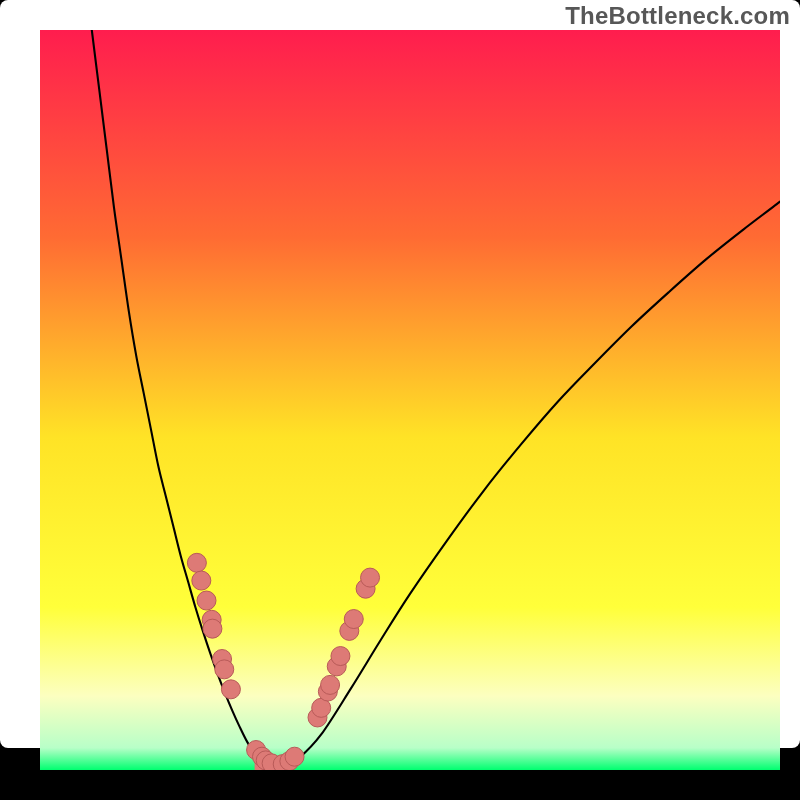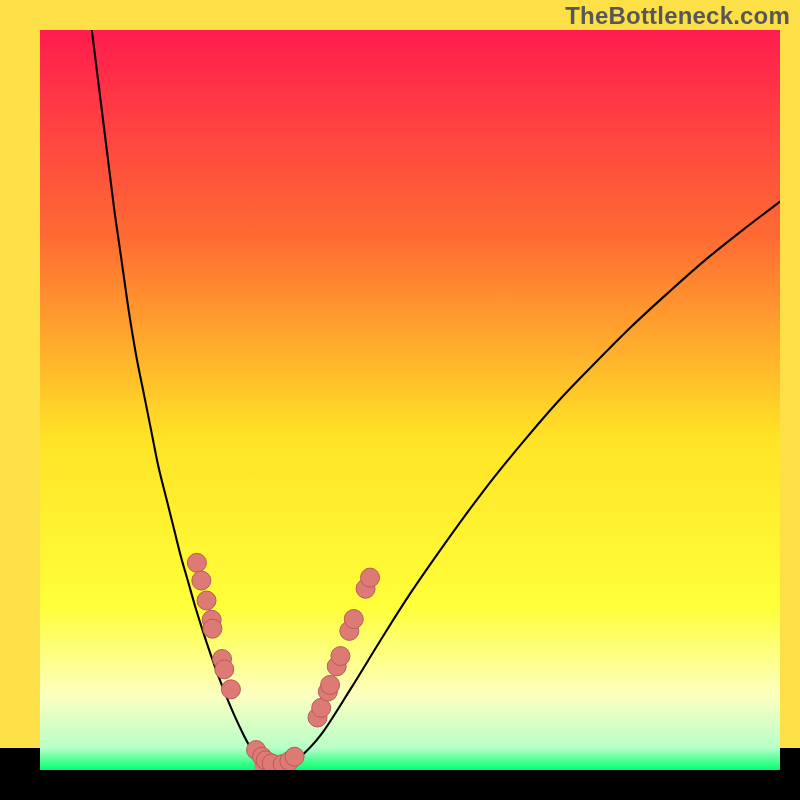--- a/index.html
+++ b/index.html
@@ -8,21 +8,22 @@
     width: 800px;
     height: 800px;
     overflow: hidden;
     background: #000;
     font-family: Arial, Helvetica, sans-serif;
   }
   .frame {
     position: relative;
     width: 800px;
     height: 748px;
-    background: #fde047;
+    background: #ffffff;
+    border-radius: 8px;
   }
   .watermark {
     position: absolute;
     top: 2px;
     right: 10px;
     color: #575757;
     font-size: 24px;
     font-weight: 600;
     letter-spacing: 0.2px;
     z-index: 20;

